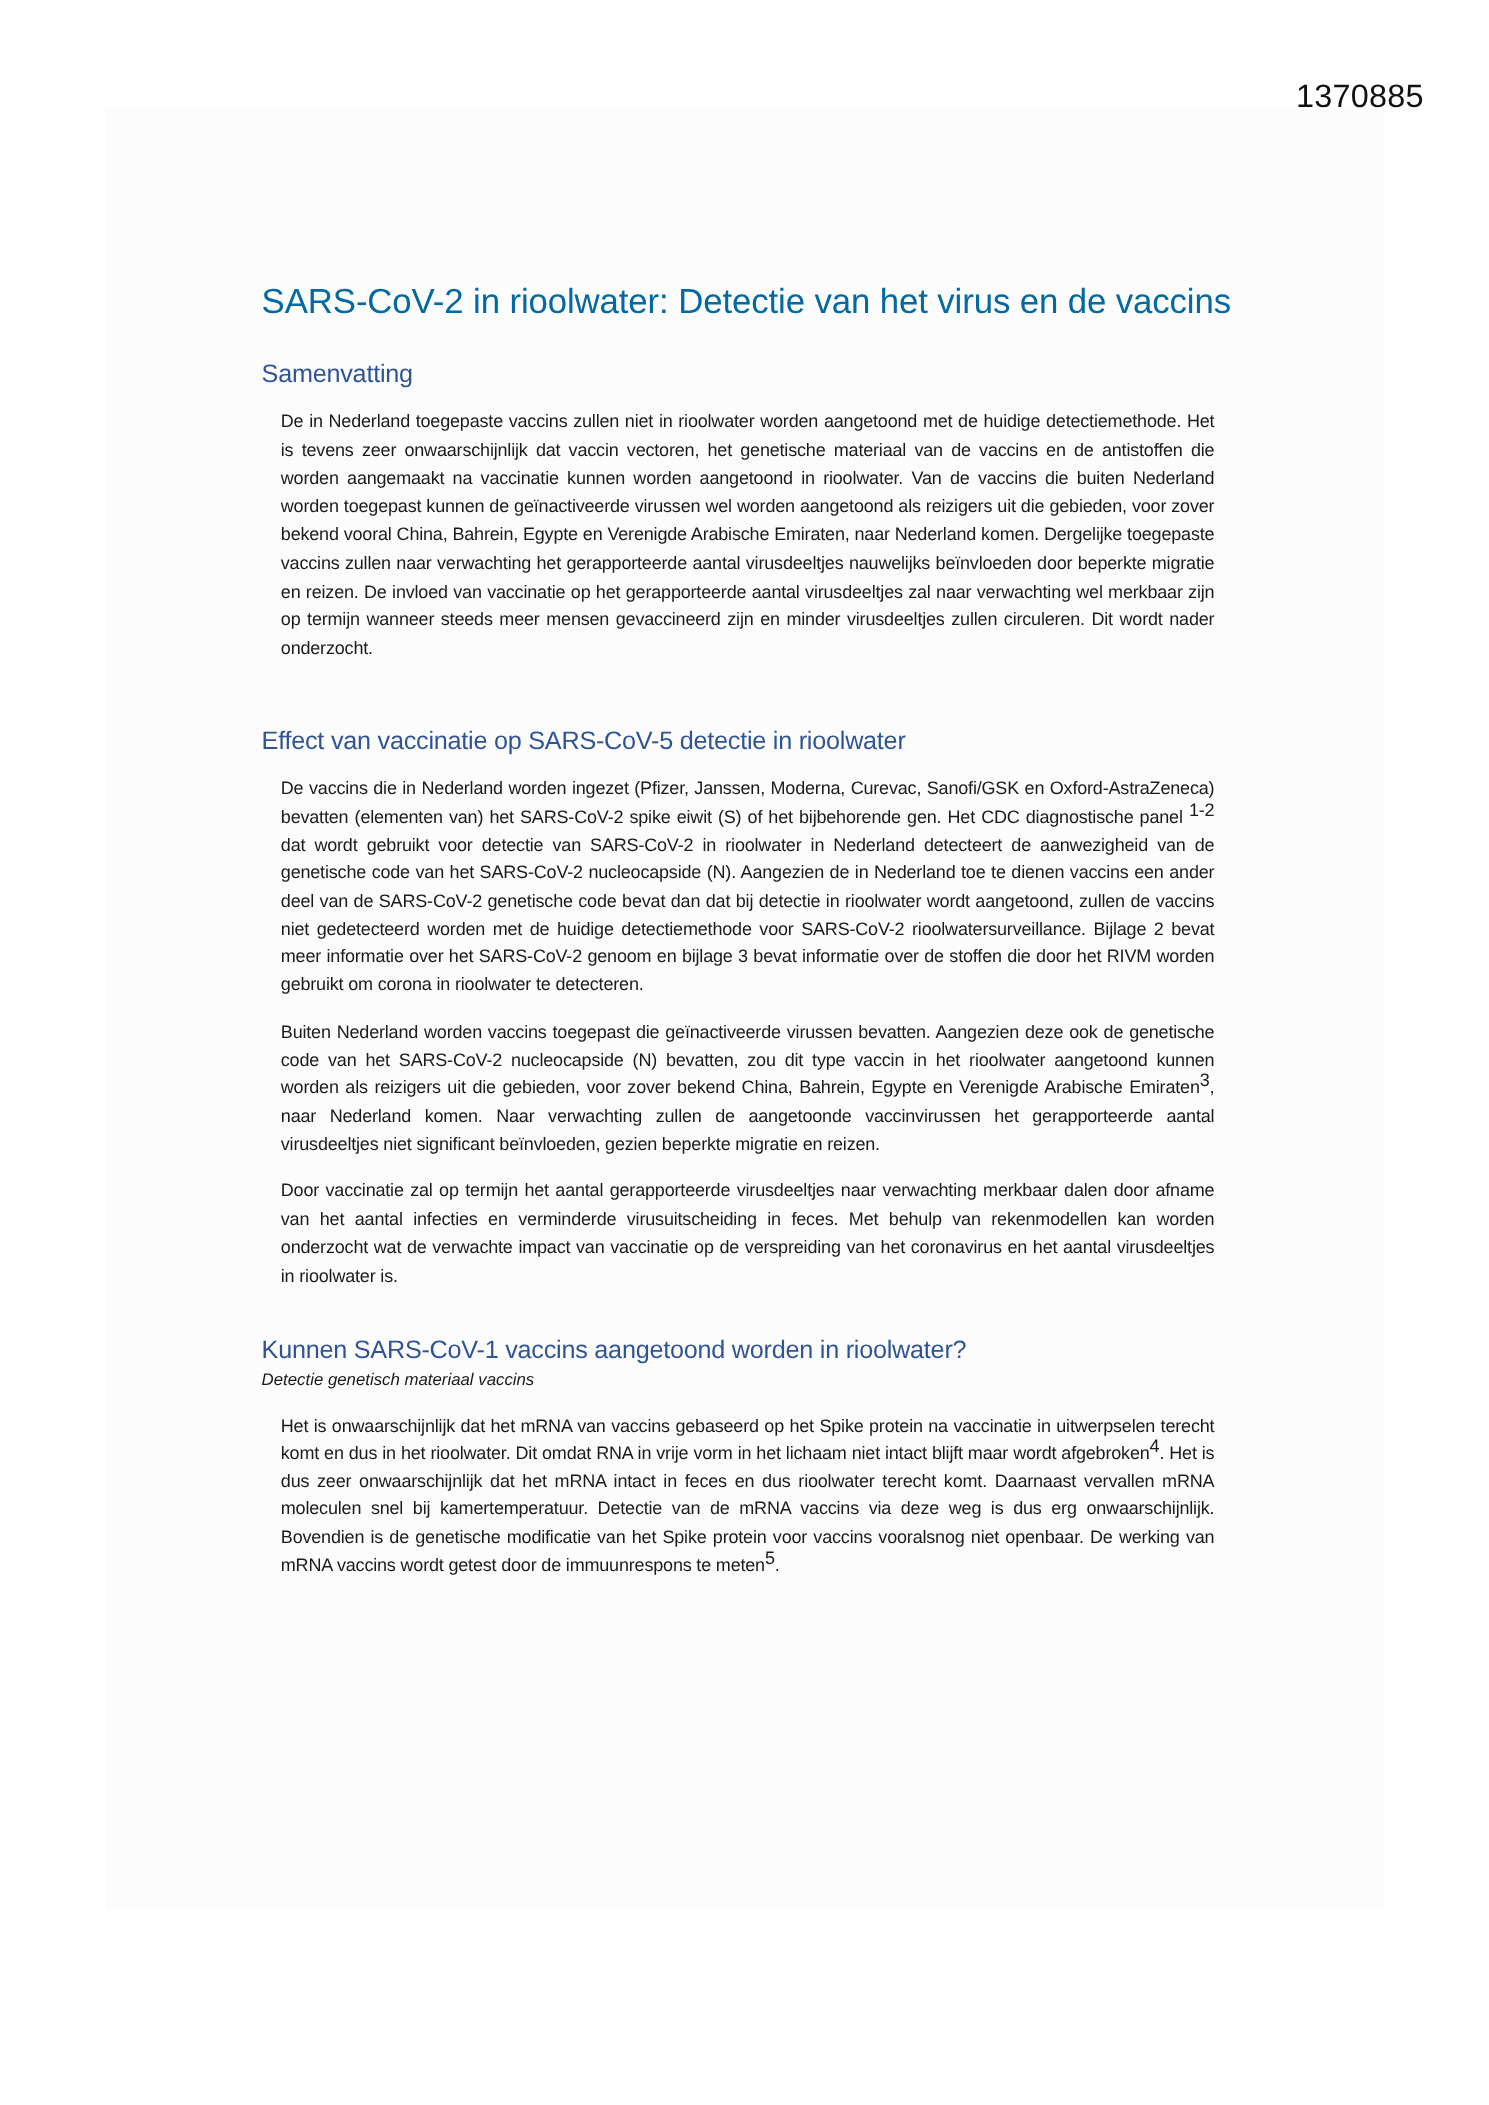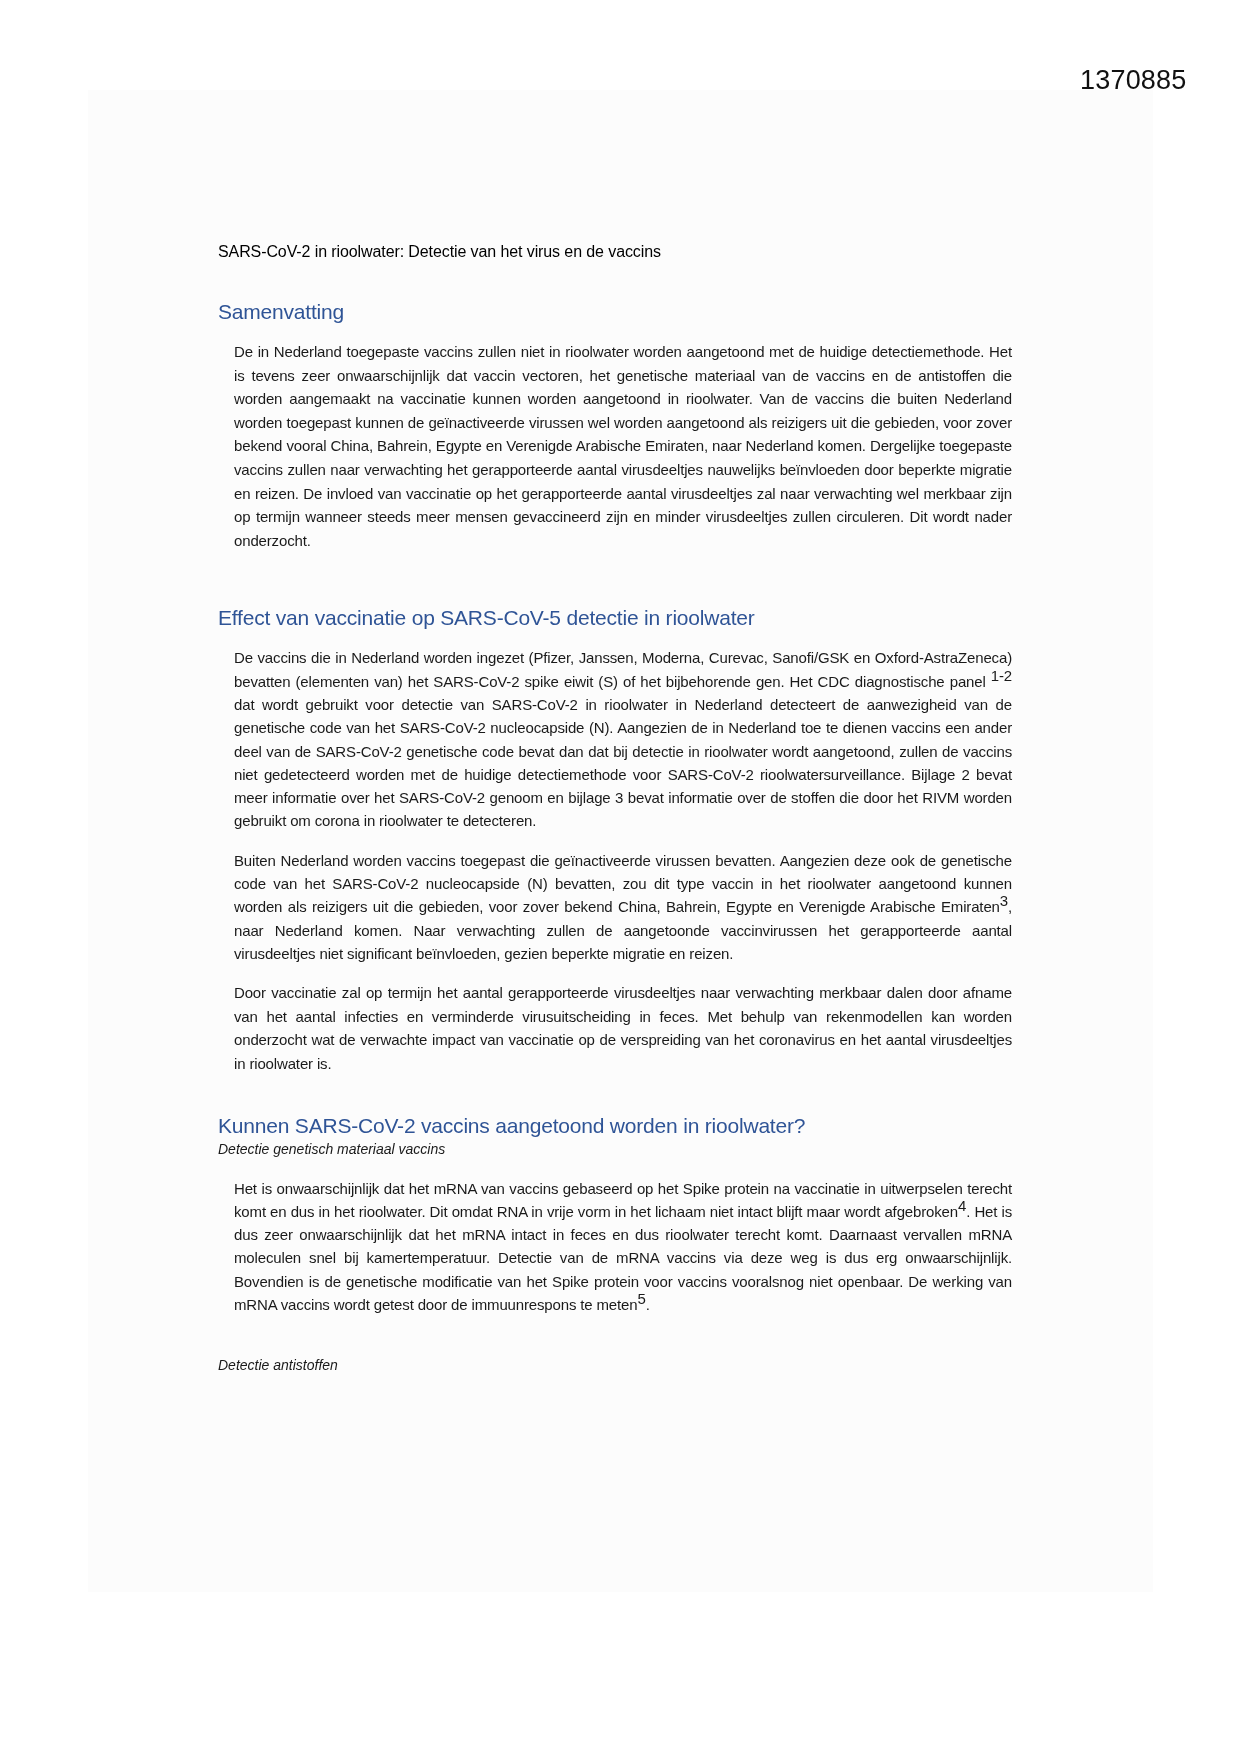--- a/index.html
+++ b/index.html
@@ -33,22 +33,22 @@
     }
     .content {
       position: absolute;
       left: 218px;
       top: 238px;
       width: 810px;
       color: #1a1a1a;
     }
     .title {
       font-family: "Liberation Sans", sans-serif;
-      font-size: 16px;
-      color: #000000;
+      font-size: 29px;
+      color: #0369a1;
       font-weight: normal;
       margin: 0;
       line-height: 28px;
       letter-spacing: -0.1px;
     }
     .h2 {
       font-family: "Liberation Sans", sans-serif;
       font-size: 21px;
       color: #2f5496;
       font-weight: normal;
@@ -103,20 +103,19 @@
   </section>
 
   <section id="sec-effect">
     <h2 class="h2">Effect van vaccinatie op SARS-CoV-5 detectie in rioolwater</h2>
     <p class="para tight"><span>De vaccins die in Nederland worden ingezet (Pfizer, Janssen, Moderna, Curevac, Sanofi/GSK en Oxford-AstraZeneca) bevatten (elementen van) het SARS-CoV-2 spike eiwit (S) of het bijbehorende gen. Het CDC diagnostische panel </span><sup>1-2</sup><span> dat wordt gebruikt voor detectie van SARS-CoV-2 in rioolwater in Nederland detecteert de aanwezigheid van de genetische code van het SARS-CoV-2 nucleocapside (N). Aangezien de in Nederland toe te dienen vaccins een ander deel van de SARS-CoV-2 genetische code bevat dan dat bij detectie in rioolwater wordt aangetoond, zullen de vaccins niet gedetecteerd worden met de huidige detectiemethode voor SARS-CoV-2 rioolwatersurveillance. Bijlage 2 bevat meer informatie over het SARS-CoV-2 genoom en bijlage 3 bevat informatie over de stoffen die door het RIVM worden gebruikt om corona in rioolwater te detecteren.</span></p>
     <p class="para tight"><span>Buiten Nederland worden vaccins toegepast die geïnactiveerde virussen bevatten. Aangezien deze ook de genetische code van het SARS-CoV-2 nucleocapside (N) bevatten, zou dit type vaccin in het rioolwater aangetoond kunnen worden als reizigers uit die gebieden, voor zover bekend China, Bahrein, Egypte en Verenigde Arabische Emiraten</span><sup>3</sup><span>, naar Nederland komen. Naar verwachting zullen de aangetoonde vaccinvirussen het gerapporteerde aantal virusdeeltjes niet significant beïnvloeden, gezien beperkte migratie en reizen.</span></p>
     <p class="para">Door vaccinatie zal op termijn het aantal gerapporteerde virusdeeltjes naar verwachting merkbaar dalen door afname van het aantal infecties en verminderde virusuitscheiding in feces. Met behulp van rekenmodellen kan worden onderzocht wat de verwachte impact van vaccinatie op de verspreiding van het coronavirus en het aantal virusdeeltjes in rioolwater is.</p>
   </section>
 
   <section id="sec-detect">
-    <h2 class="h2">Kunnen SARS-CoV-2 vaccins aangetoond worden in rioolwater?</h2>
+    <h2 class="h2">Kunnen SARS-CoV-1 vaccins aangetoond worden in rioolwater?</h2>
     <p class="sub-italic">Detectie genetisch materiaal vaccins</p>
     <p class="para tight"><span>Het is onwaarschijnlijk dat het mRNA van vaccins gebaseerd op het Spike protein na vaccinatie in uitwerpselen terecht komt en dus in het rioolwater. Dit omdat RNA in vrije vorm in het lichaam niet intact blijft maar wordt afgebroken</span><sup>4</sup><span>. Het is dus zeer onwaarschijnlijk dat het mRNA intact in feces en dus rioolwater terecht komt. Daarnaast vervallen mRNA moleculen snel bij kamertemperatuur. Detectie van de mRNA vaccins via deze weg is dus erg onwaarschijnlijk. Bovendien is de genetische modificatie van het Spike protein voor vaccins vooralsnog niet openbaar. De werking van mRNA vaccins wordt getest door de immuunrespons te meten</span><sup>5</sup><span>.</span></p>
     <div class="spacer"></div>
-    <p class="sub-italic">Detectie antistoffen</p>
   </section>
 
 </div>
 
 </body></html>

